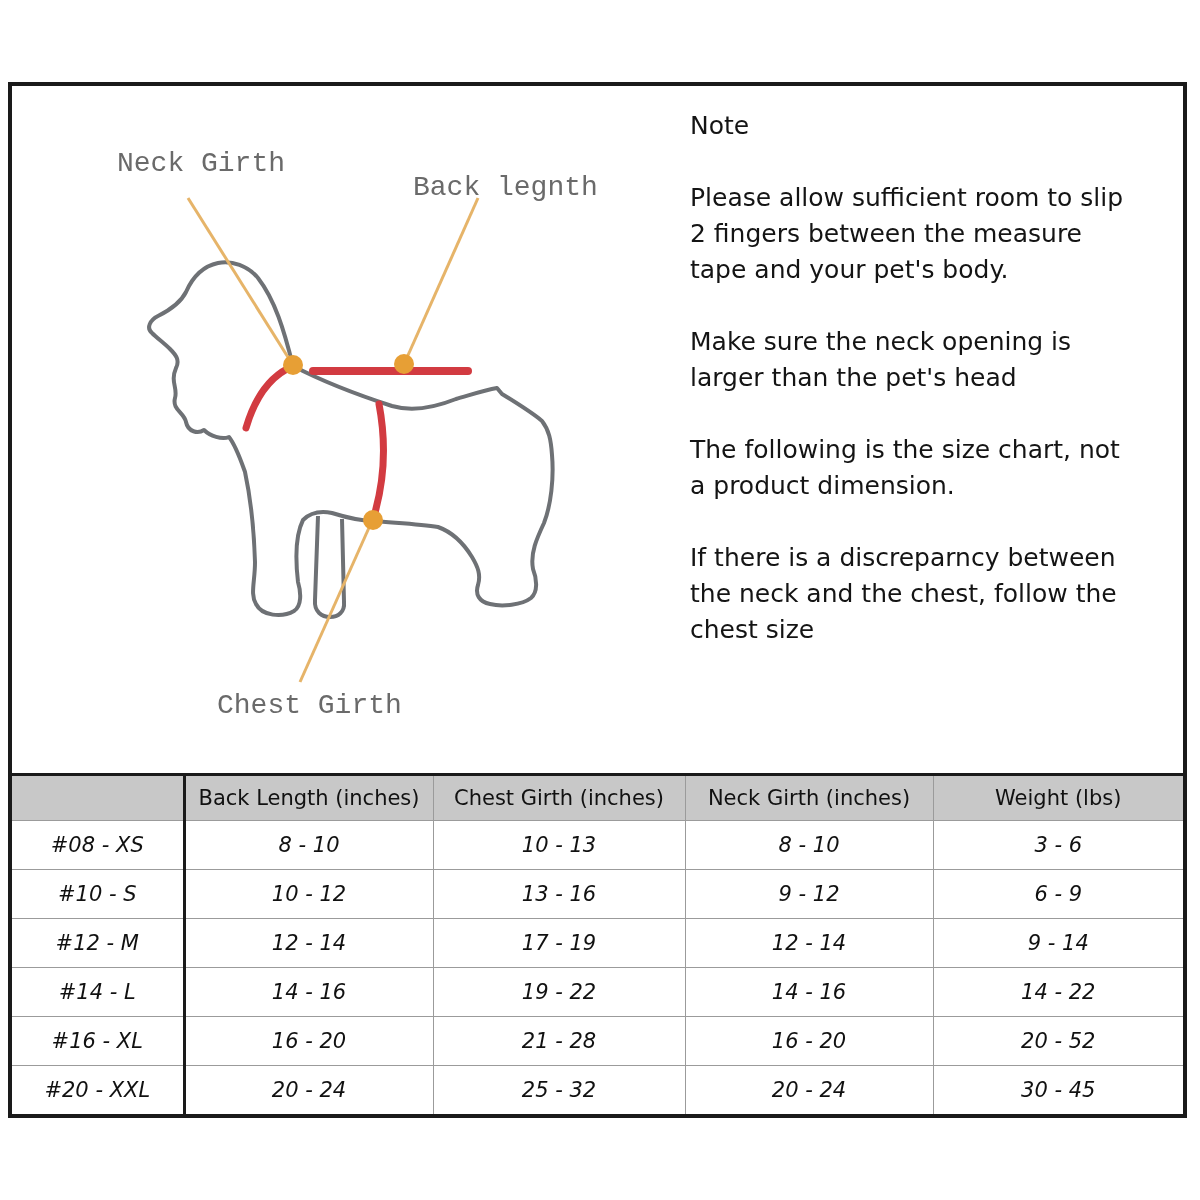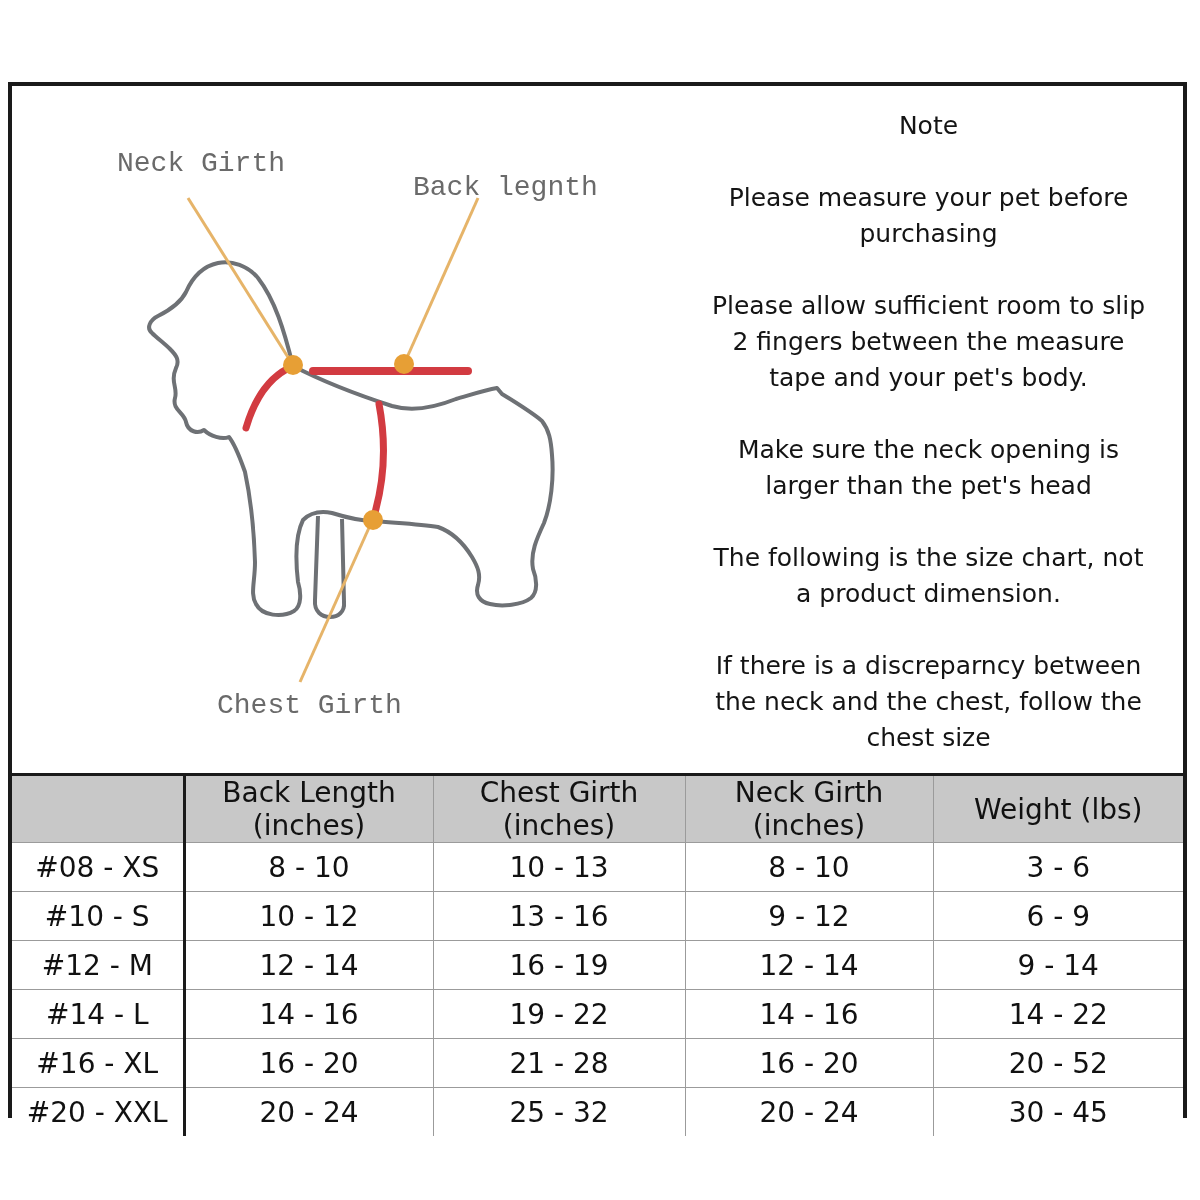--- a/index.html
+++ b/index.html
@@ -25,38 +25,39 @@
     box-sizing:border-box;background:#ffffff;
   }
   .diagram-svg{position:absolute;left:0;top:0;}
   .diagram-label{
     position:absolute;color:var(--label);font-size:28px;white-space:nowrap;font-family:Liberation Mono, monospace;
   }
   .label-neck{left:105px;top:62px;}
   .label-back{left:401px;top:62px;margin-top:24px;}
   .label-chest{left:205px;top:604px;}
   .note{
-    position:absolute;left:664px;top:22px;width:505px;color:var(--text);
-    font-size:25px;line-height:36px;text-align:center;
+    position:absolute;left:678px;top:22px;width:505px;color:var(--text);
+    font-size:25px;line-height:36px;
   }
   .note p{margin:0 0 36px 0;white-space:pre-line;}
   .note .heading{margin:0 0 36px 0;}
   table.size-table{
     position:absolute;left:0;top:687px;width:1171px;height:341px;
     border-collapse:collapse;table-layout:fixed;
     border-top:3px solid var(--black);
-    font-size:28px;color:#111;
+    font-size:21px;color:#111;
   }
   .size-table th{
     background:var(--header-bg);font-weight:400;height:44px;
     border-bottom:1px solid var(--grid);text-align:center;vertical-align:middle;
   }
   .size-table td{
     height:48px;text-align:center;vertical-align:middle;background:#fff;
     border-top:1px solid var(--grid);
+    font-style:italic;
   }
   .size-table th,.size-table td{border-left:1px solid var(--grid);padding:0;}
   .size-table th:first-child,.size-table td:first-child{
     border-left:none;border-right:3px solid var(--black);
   }
   .size-table th:nth-child(2),.size-table td:nth-child(2){border-left:none;}
   .size-table th:last-child,.size-table td:last-child{border-right:none;}
 </style>
 </head>
 <body>
@@ -114,22 +115,20 @@
     <circle cx="404" cy="364" r="10" fill="var(--orange)"></circle>
     <circle cx="373" cy="520" r="10" fill="var(--orange)"></circle>
   </svg>
 
   <div class="diagram-label label-neck">Neck Girth</div>
   <div class="diagram-label label-back">Back legnth</div>
   <div class="diagram-label label-chest">Chest Girth</div>
 
   <div class="note">
     <p class="heading">Note</p>
-    <p>Please measure your pet before
-purchasing</p>
     <p>Please allow sufficient room to slip
 2 fingers between the measure
 tape and your pet's body.</p>
     <p>Make sure the neck opening is
 larger than the pet's head</p>
     <p>The following is the size chart, not
 a product dimension.</p>
     <p>If there is a discreparncy between
 the neck and the chest, follow the
 chest size</p>
@@ -163,21 +162,21 @@
         <tr>
           <td>#10 - S</td>
           <td>10 - 12</td>
           <td>13 - 16</td>
           <td>9 - 12</td>
           <td>6 - 9</td>
         </tr>
         <tr>
           <td>#12 - M</td>
           <td>12 - 14</td>
-          <td>16 - 19</td>
+          <td>17 - 19</td>
           <td>12 - 14</td>
           <td>9 - 14</td>
         </tr>
         <tr>
           <td>#14 - L</td>
           <td>14 - 16</td>
           <td>19 - 22</td>
           <td>14 - 16</td>
           <td>14 - 22</td>
         </tr>

